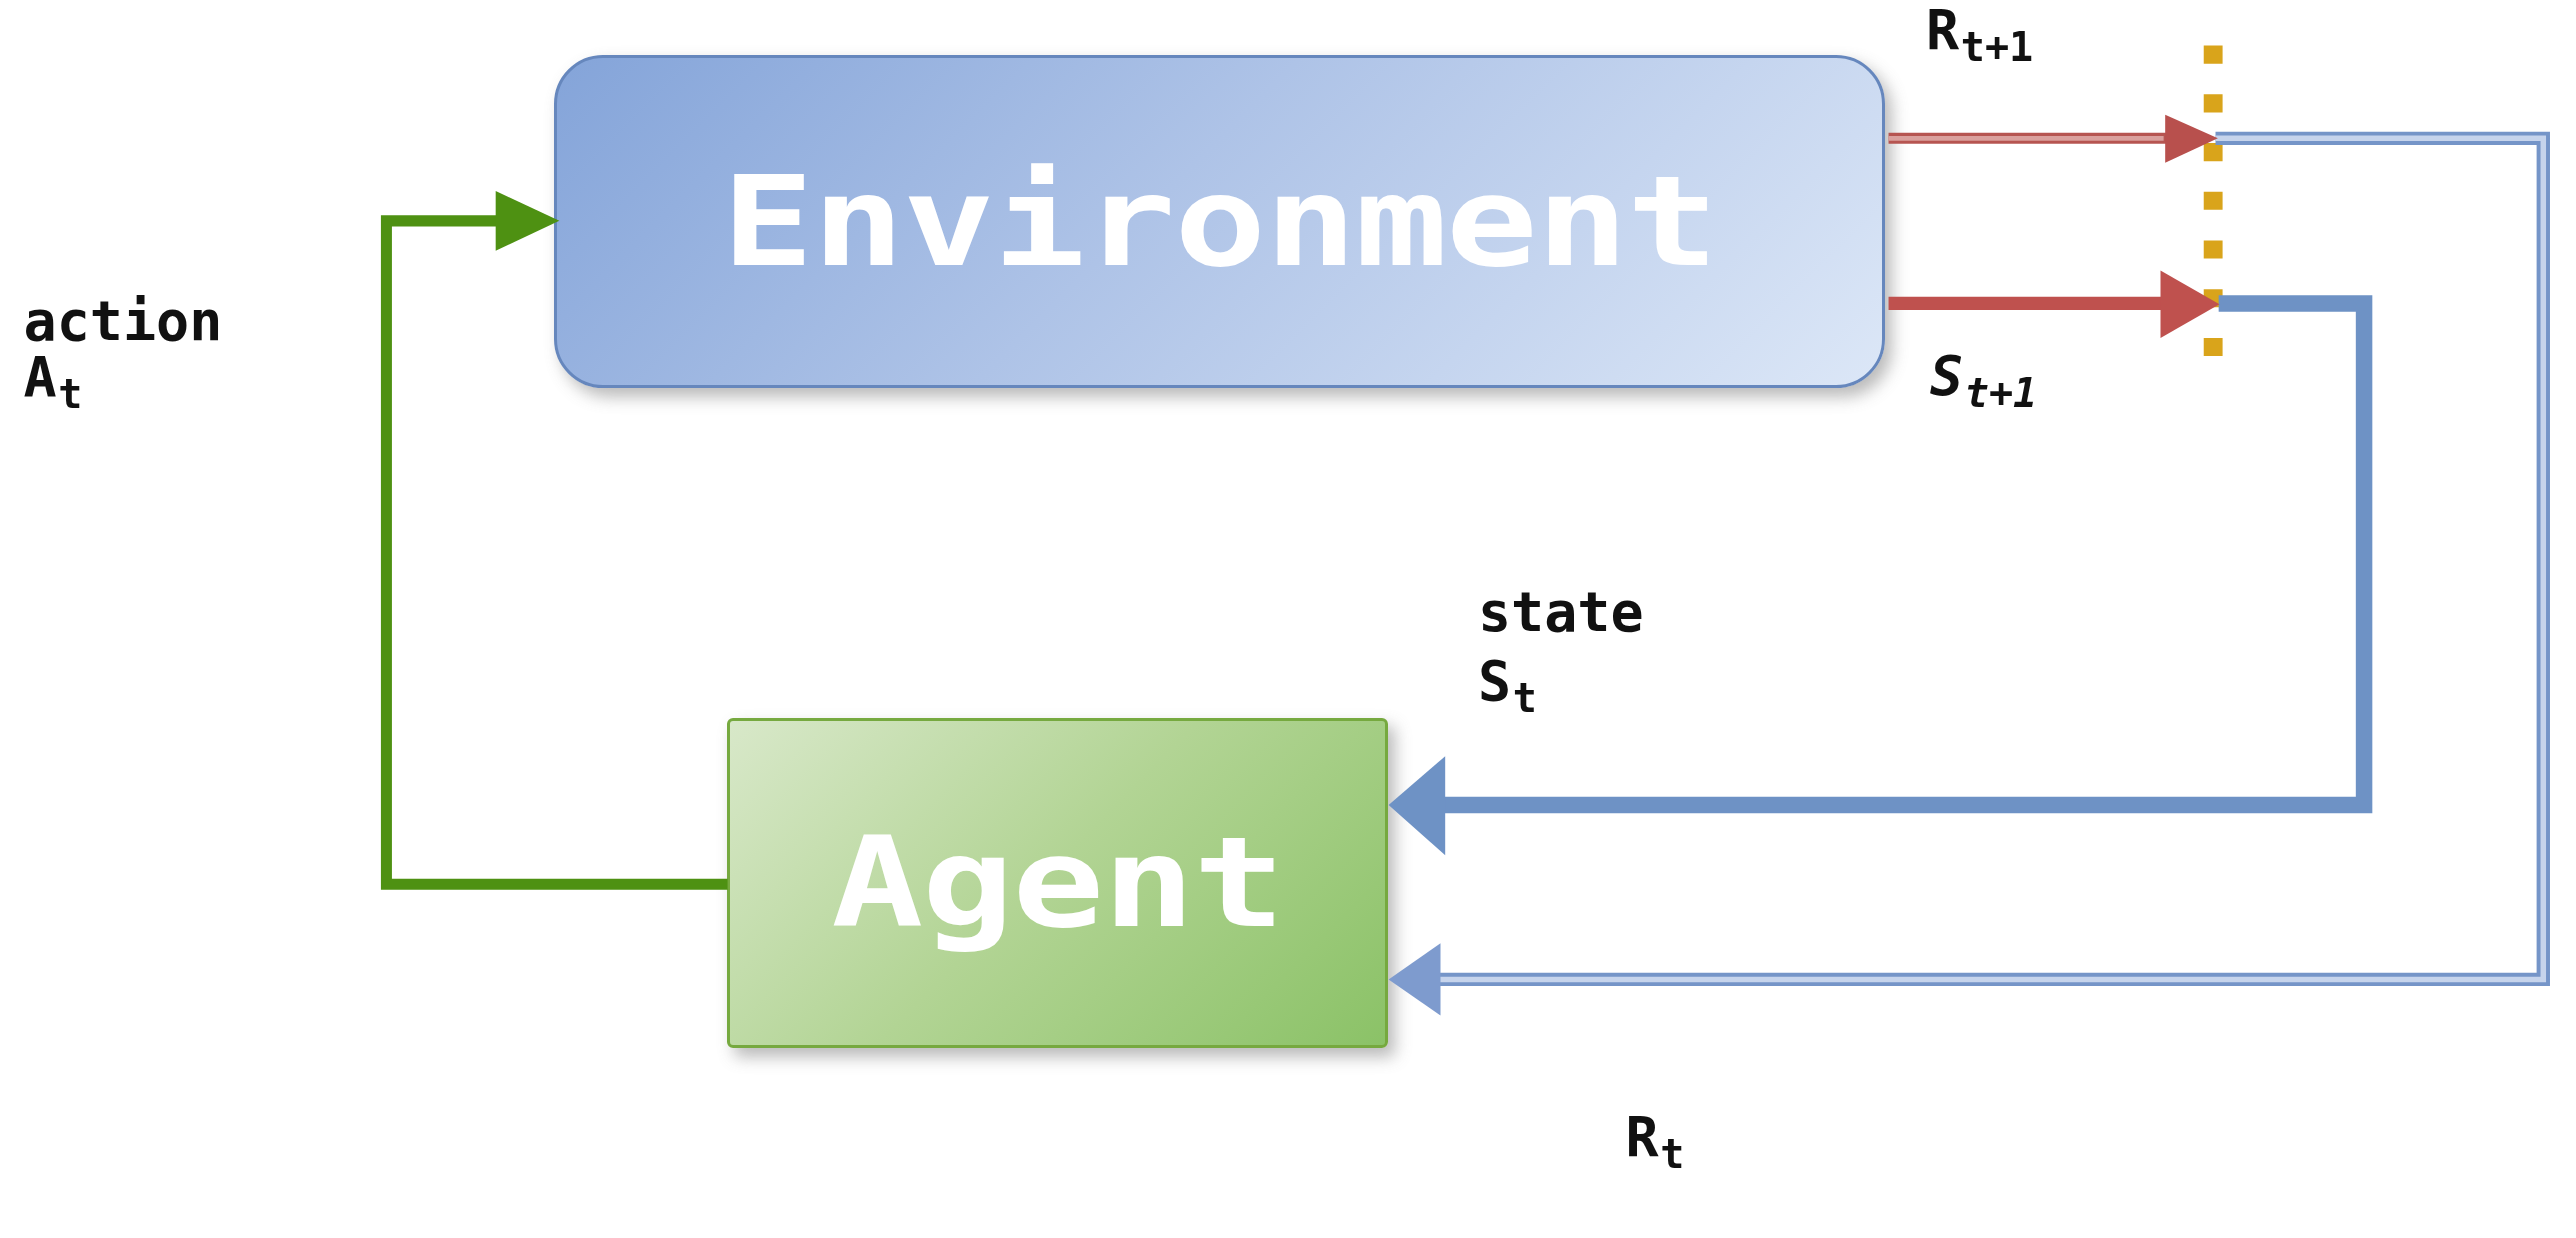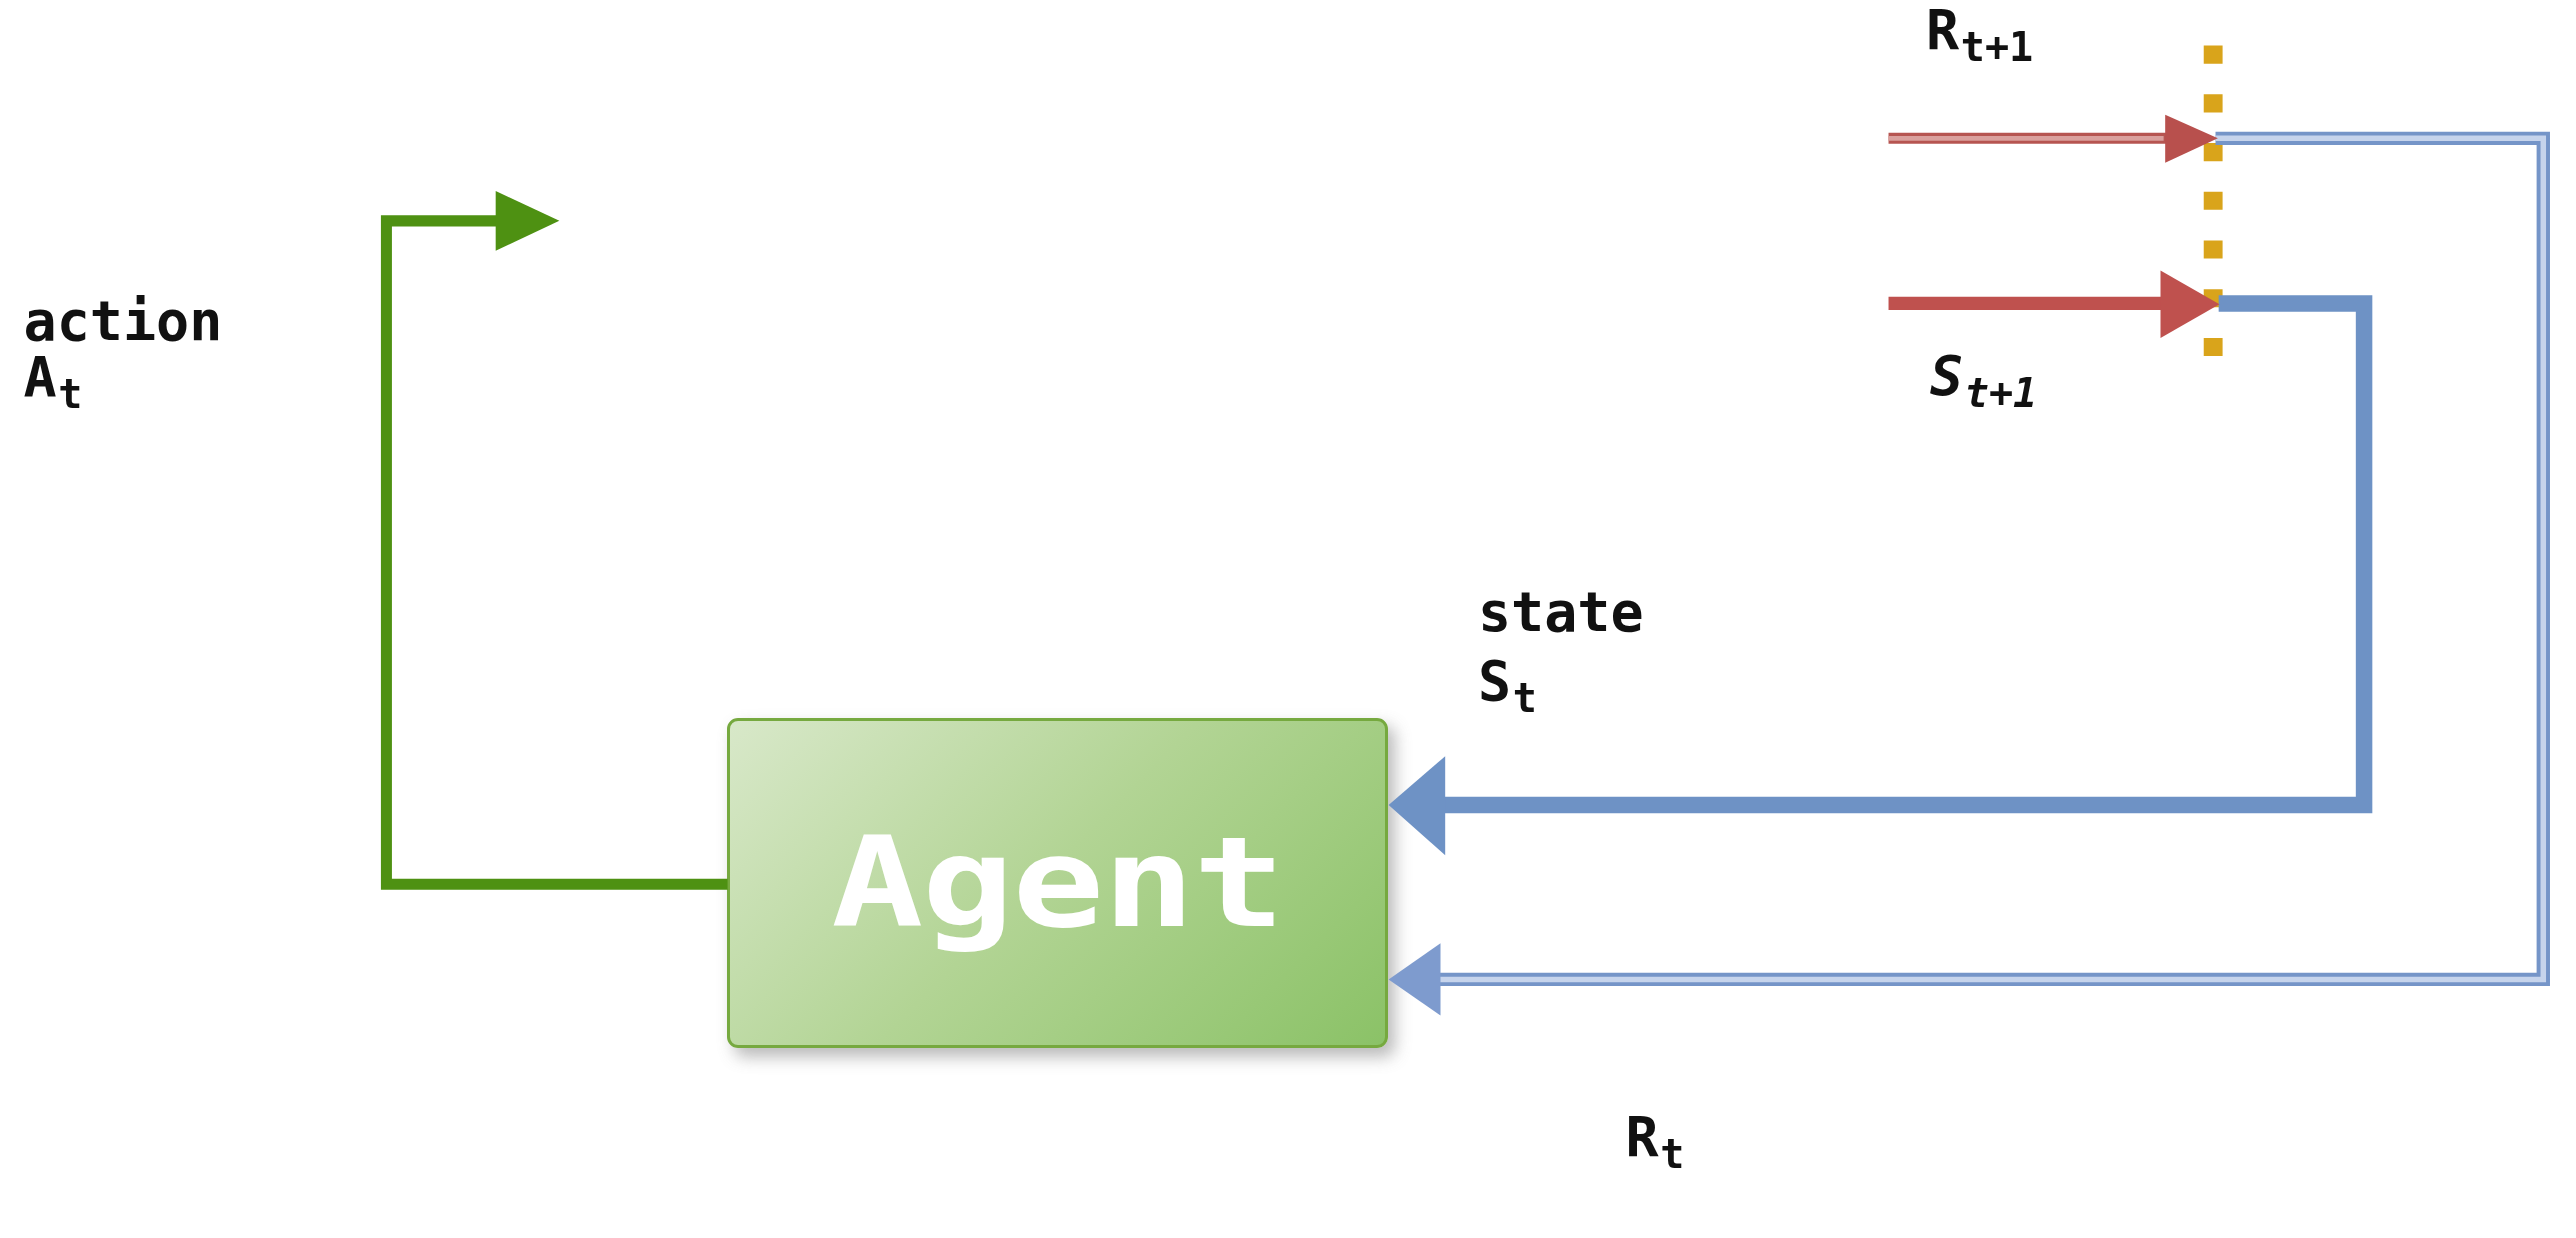--- a/index.html
+++ b/index.html
@@ -25,21 +25,21 @@
     width: 1331px; height: 333px;
     border: 3.9px solid #6687bd;
     border-radius: 49px;
     background: linear-gradient(135deg, #84a4d9 0%, #aec3e7 45%, #dce7f7 100%);
     box-shadow: 7px 8.6px 15.7px rgba(105,105,105,0.45);
   }
   .agent-box {
     left: 727px; top: 718px;
     width: 661px; height: 330px;
     border: 3.9px solid #76a93f;
-    border-radius: 11px;
+    border-radius: 6px;
     background: linear-gradient(135deg, #d8e8c9 0%, #b2d494 48%, #8bc267 100%);
     box-shadow: 7px 8.6px 15.7px rgba(105,105,105,0.45);
   }
   .node-title {
     color: #ffffff;
     font-weight: bold;
     font-size: 153px;
     letter-spacing: -1.6px;
     white-space: nowrap;
     transform: scaleY(0.82);
@@ -71,20 +71,23 @@
   .lbl-rnext   { left: 1926px; top: 1.6px; }
   .lbl-snext   { left: 1930px; top: 348px; font-style: italic; }
   .lbl-state   { left: 1478px; top: 578px;  width: 354px; text-align: left; line-height: 1.26; }
   .lbl-reward  { left: 1470px; top: 1027px; width: 370px; text-align: center; line-height: 1.34; }
 </style>
 </head>
 <body>
 
 <div id="stage">
 
+  <div class="node env-box">
+    <span class="node-title">Environment</span>
+  </div>
 
   <div class="node agent-box">
     <span class="node-title">Agent</span>
   </div>
 
   <svg id="wires" viewBox="0 0 3276 1575">
 
     <line x1="2815" y1="58" x2="2815" y2="466" stroke="#d9a41b" stroke-width="24" stroke-dasharray="23 39"></line>
 
     <g>

